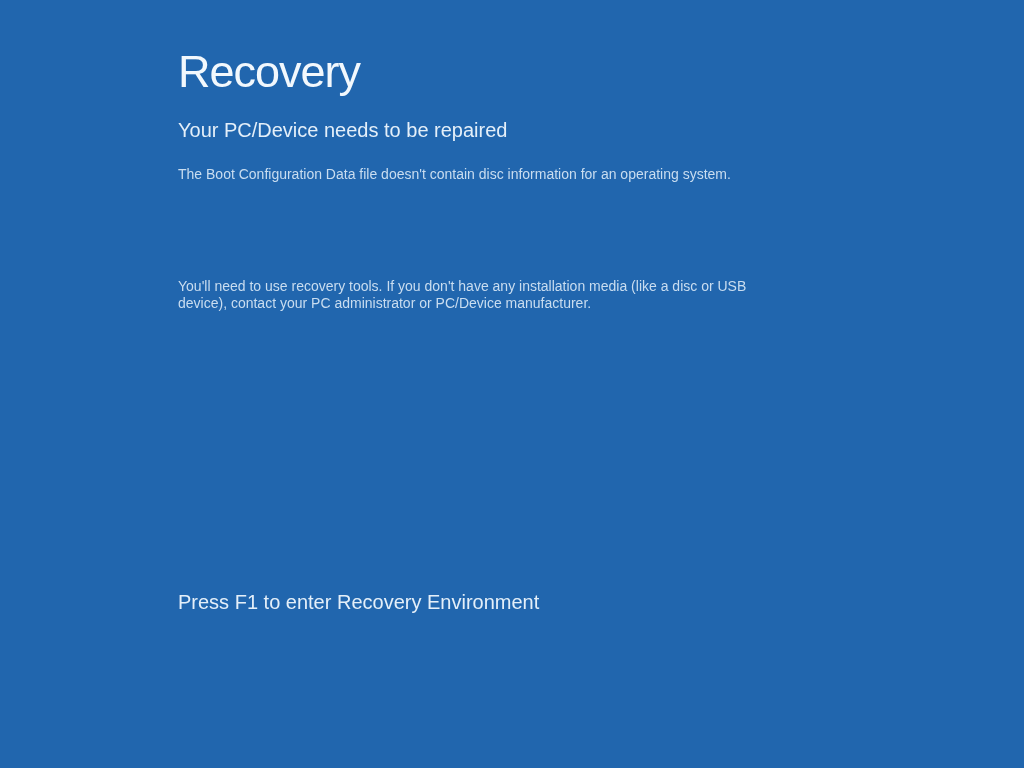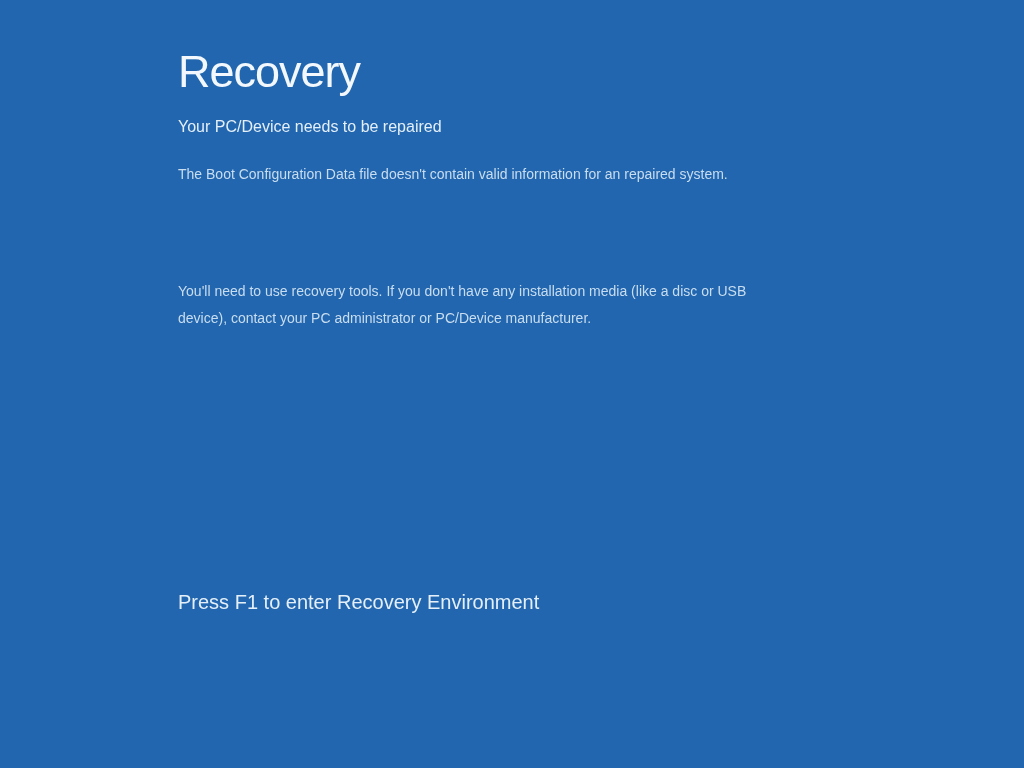--- a/index.html
+++ b/index.html
@@ -36,21 +36,21 @@
     font-size: 45px;
     font-weight: 300;
     letter-spacing: -1px;
     color: var(--title-text, #f2f8fd);
     line-height: 1.15;
   }
   .subtitle {
     position: absolute;
     left: 0;
     top: 117px;
-    font-size: 16px;
+    font-size: 20px;
     font-weight: 300;
     color: var(--subtitle-text, #e4eff9);
     line-height: 1.3;
   }
   .description {
     position: absolute;
     left: 0;
     top: 163px;
     width: 620px;
     font-size: 14px;
@@ -68,21 +68,21 @@
     line-height: 23.5px;
   }
   .instructions {
     position: absolute;
     left: 0;
     top: 278px;
     width: 600px;
     font-size: 14px;
     font-weight: 400;
     color: var(--body-text, #c9ddf0);
-    line-height: 27px;
+    line-height: 17px;
     white-space: pre-line;
   }
   .footer {
     position: absolute;
     left: 0;
     top: 587px;
     font-size: 20px;
     font-weight: 300;
     color: var(--subtitle-text, #e4eff9);
     line-height: 30px;
@@ -92,21 +92,21 @@
 </head>
 <body>
 
 <div class="screen">
   <div class="content">
 
     <h1 class="title">Recovery</h1>
 
     <h2 class="subtitle">Your PC/Device needs to be repaired</h2>
 
-    <p class="description">The Boot Configuration Data file doesn't contain valid information for an repaired system.</p>
+    <p class="description">The Boot Configuration Data file doesn't contain disc information for an operating system.</p>
 
     <div class="file-block">
     </div>
 
     <p class="instructions">You'll need to use recovery tools. If you don't have any installation media (like a disc or USB
 device), contact your PC administrator or PC/Device manufacturer.</p>
 
     <div class="footer">
       <span class="footer-line">Press F1 to enter Recovery Environment</span>
     </div>

